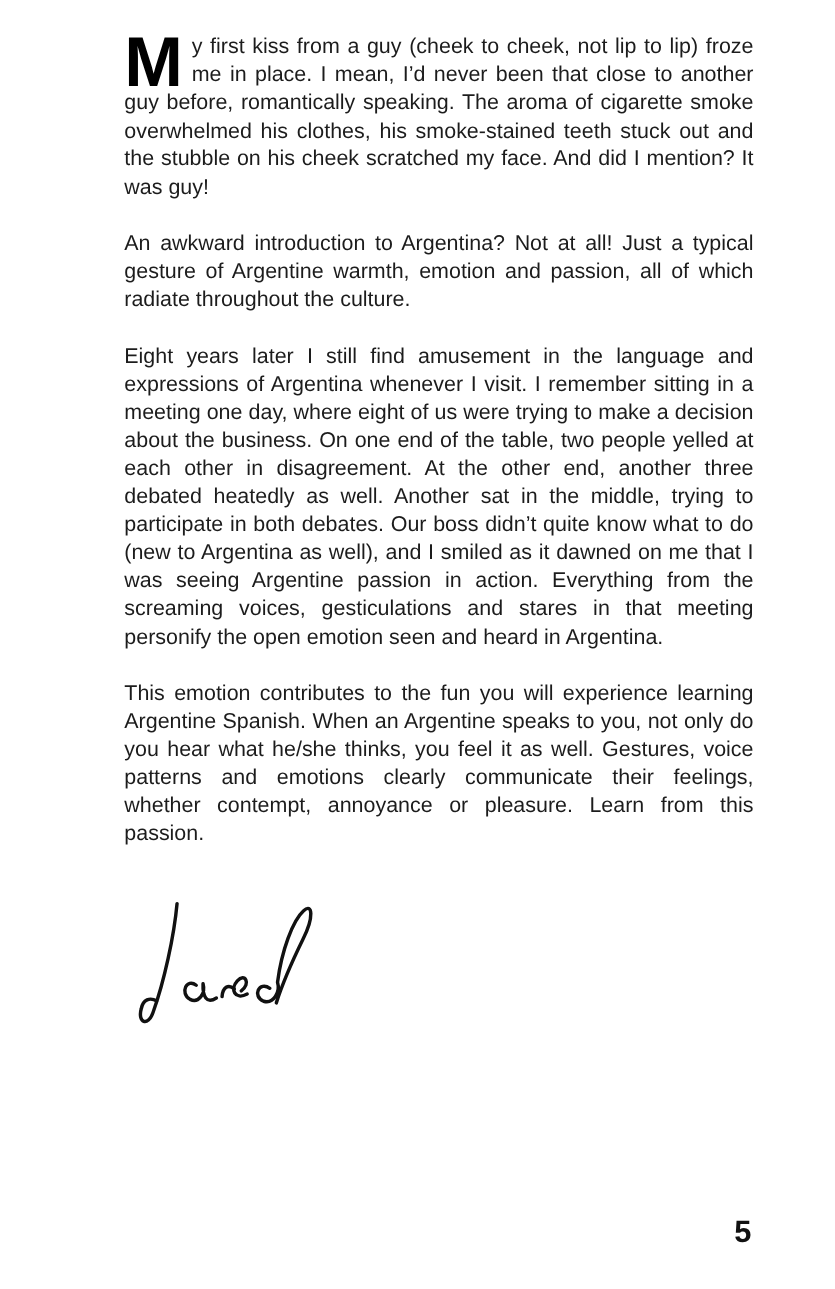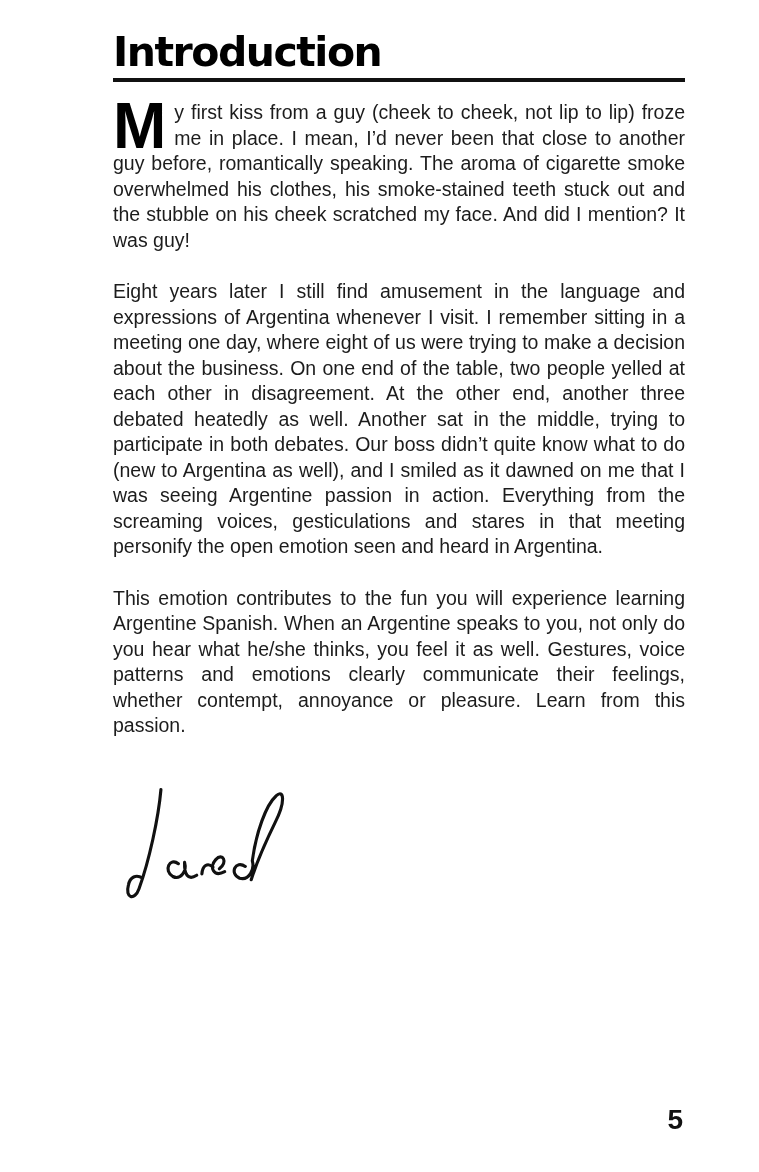--- a/index.html
+++ b/index.html
@@ -77,28 +77,26 @@
     font-size: 28px;
     color: #111111;
   }
 </style>
 </head>
 <body>
 
 <div class="page">
   <div class="content">
 
-    <div class="title-block">
-      <h1 class="title">Introduction</h1>
-    </div>
 
     <div class="body-text">
       <p>
         <span class="dropcap">M</span><span>y first kiss from a guy (cheek to cheek, not lip to lip) froze me in place. I mean, I’d never been that close to another guy before, romantically speaking. The aroma of cigarette smoke overwhelmed his clothes, his smoke-stained teeth stuck out and the stubble on his cheek scratched my face.  And did I mention? It was guy!</span>
       </p>
+      <p>An awkward introduction to Argentina?  Not at all!  Just a typical gesture of Argentine warmth, emotion and passion, all of which radiate throughout the culture.</p>
       <p>Eight years later I still find amusement in the language and expressions of Argentina whenever I visit. I remember sitting in a meeting one day, where eight of us were trying to make a decision about the business. On one end of the table, two people yelled at each other in disagreement. At the other end, another three debated heatedly as well. Another sat in the middle, trying to participate in both debates. Our boss didn’t quite know what to do (new to Argentina as well), and I smiled as it dawned on me that I was seeing Argentine passion in action. Everything from the screaming voices, gesticulations and stares in that meeting personify the open emotion seen and heard in Argentina.</p>
       <p>This emotion contributes to the fun you will experience learning Argentine Spanish.  When an Argentine speaks to you, not only do you hear what he/she thinks, you feel it as well.  Gestures, voice patterns and emotions clearly communicate their feelings, whether contempt, annoyance or pleasure. Learn from this passion.</p>
     </div>
 
     <div class="signature" role="img" aria-label="Jared">
       <svg viewBox="0 0 170 120">
         <path d="M45 6 C41 34 30 74 19 100 C14 112 5 108 9 96 C11 88 17 86 23 90"></path>
         <path d="M58 78 C50 71 43 84 52 90 C59 94 66 86 64 77 C63 88 66 95 75 90"></path>
         <path d="M80 89 C81 81 86 78 91 83"></path>
         <path d="M97 85 C106 79 101 69 94 76 C87 83 91 93 102 88"></path>

